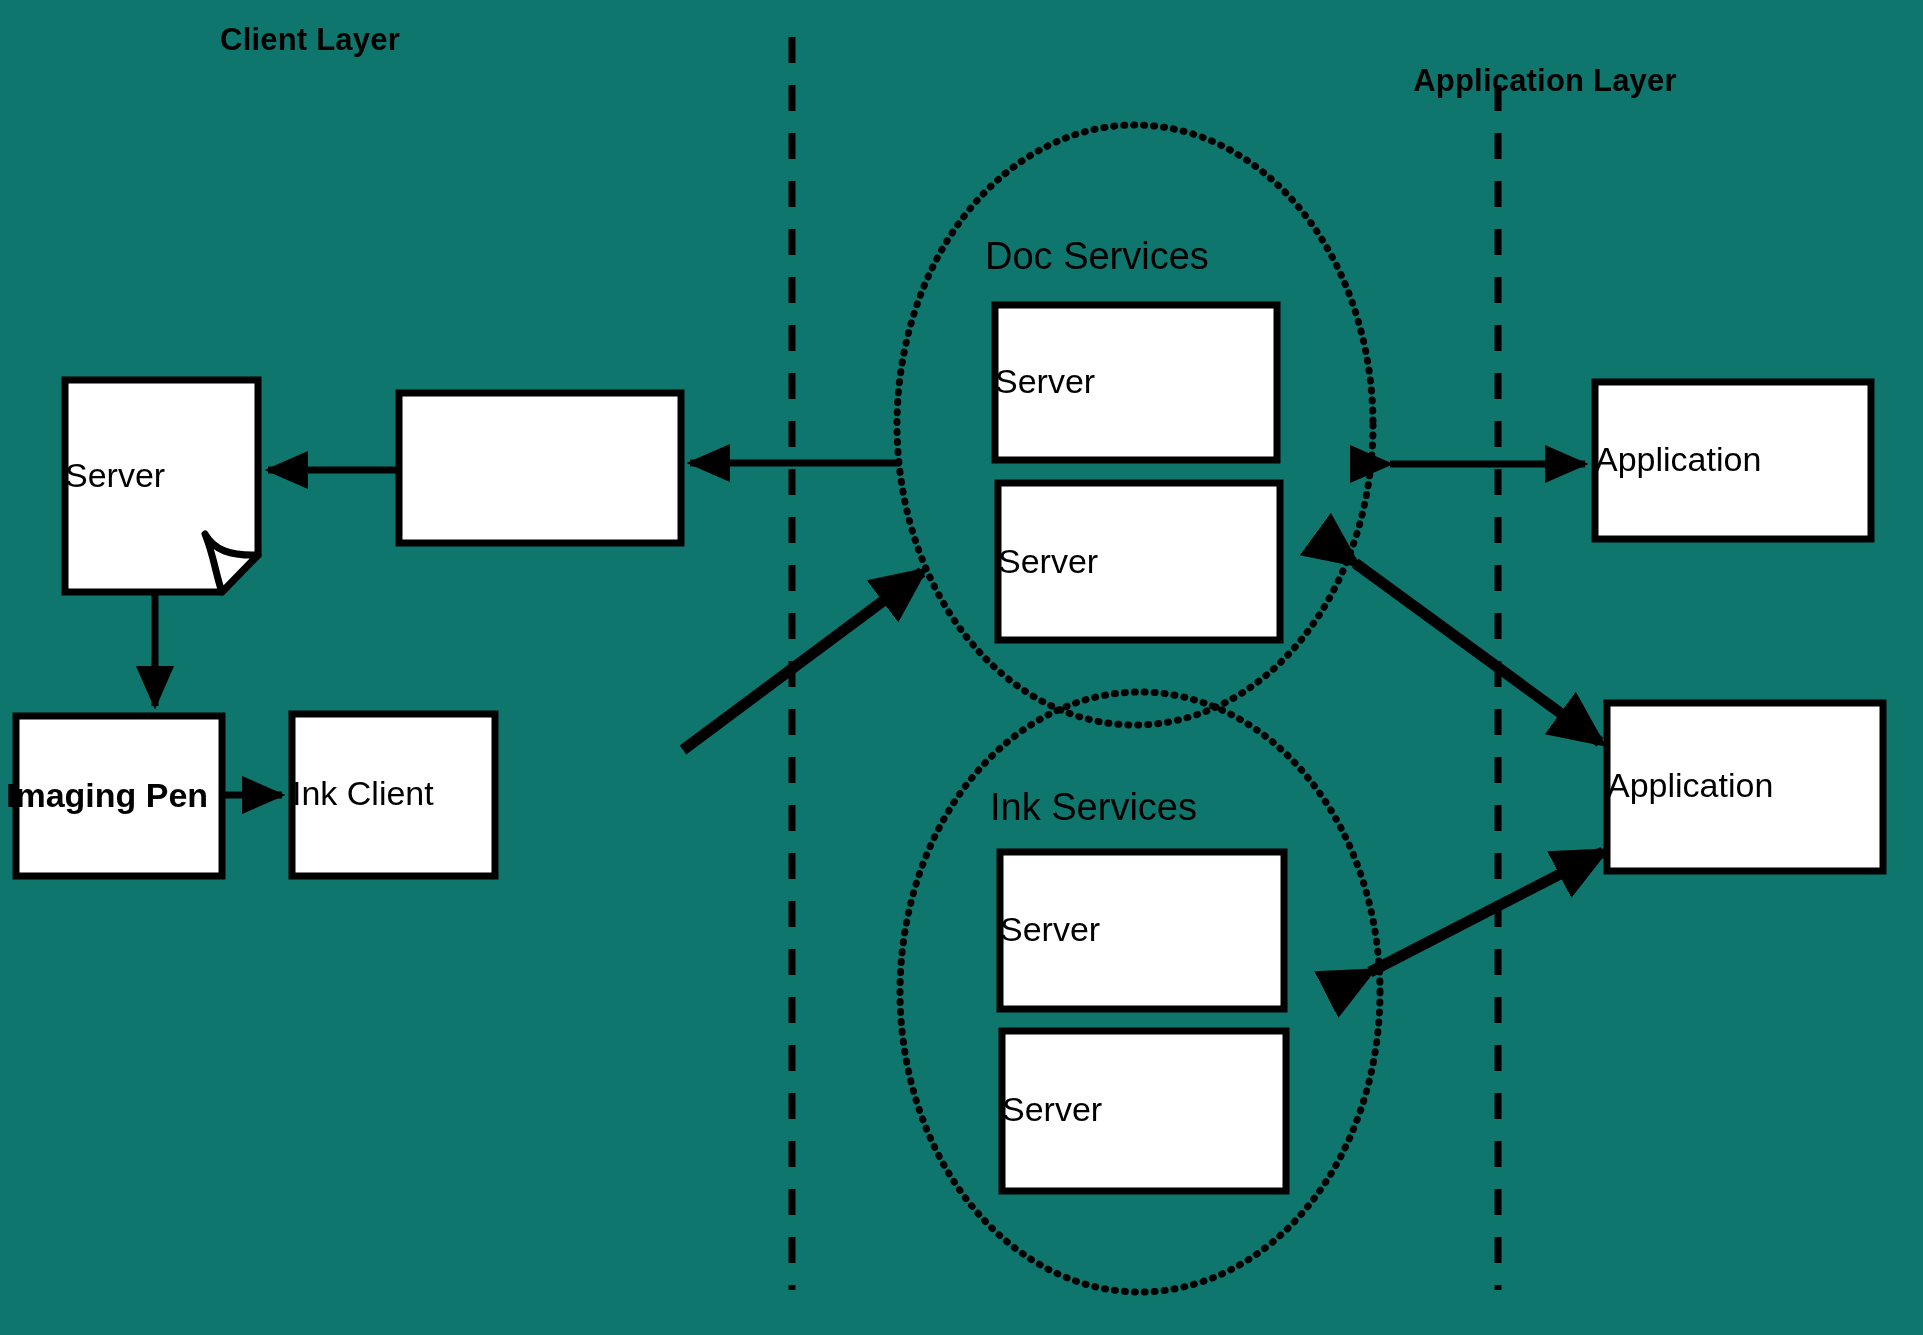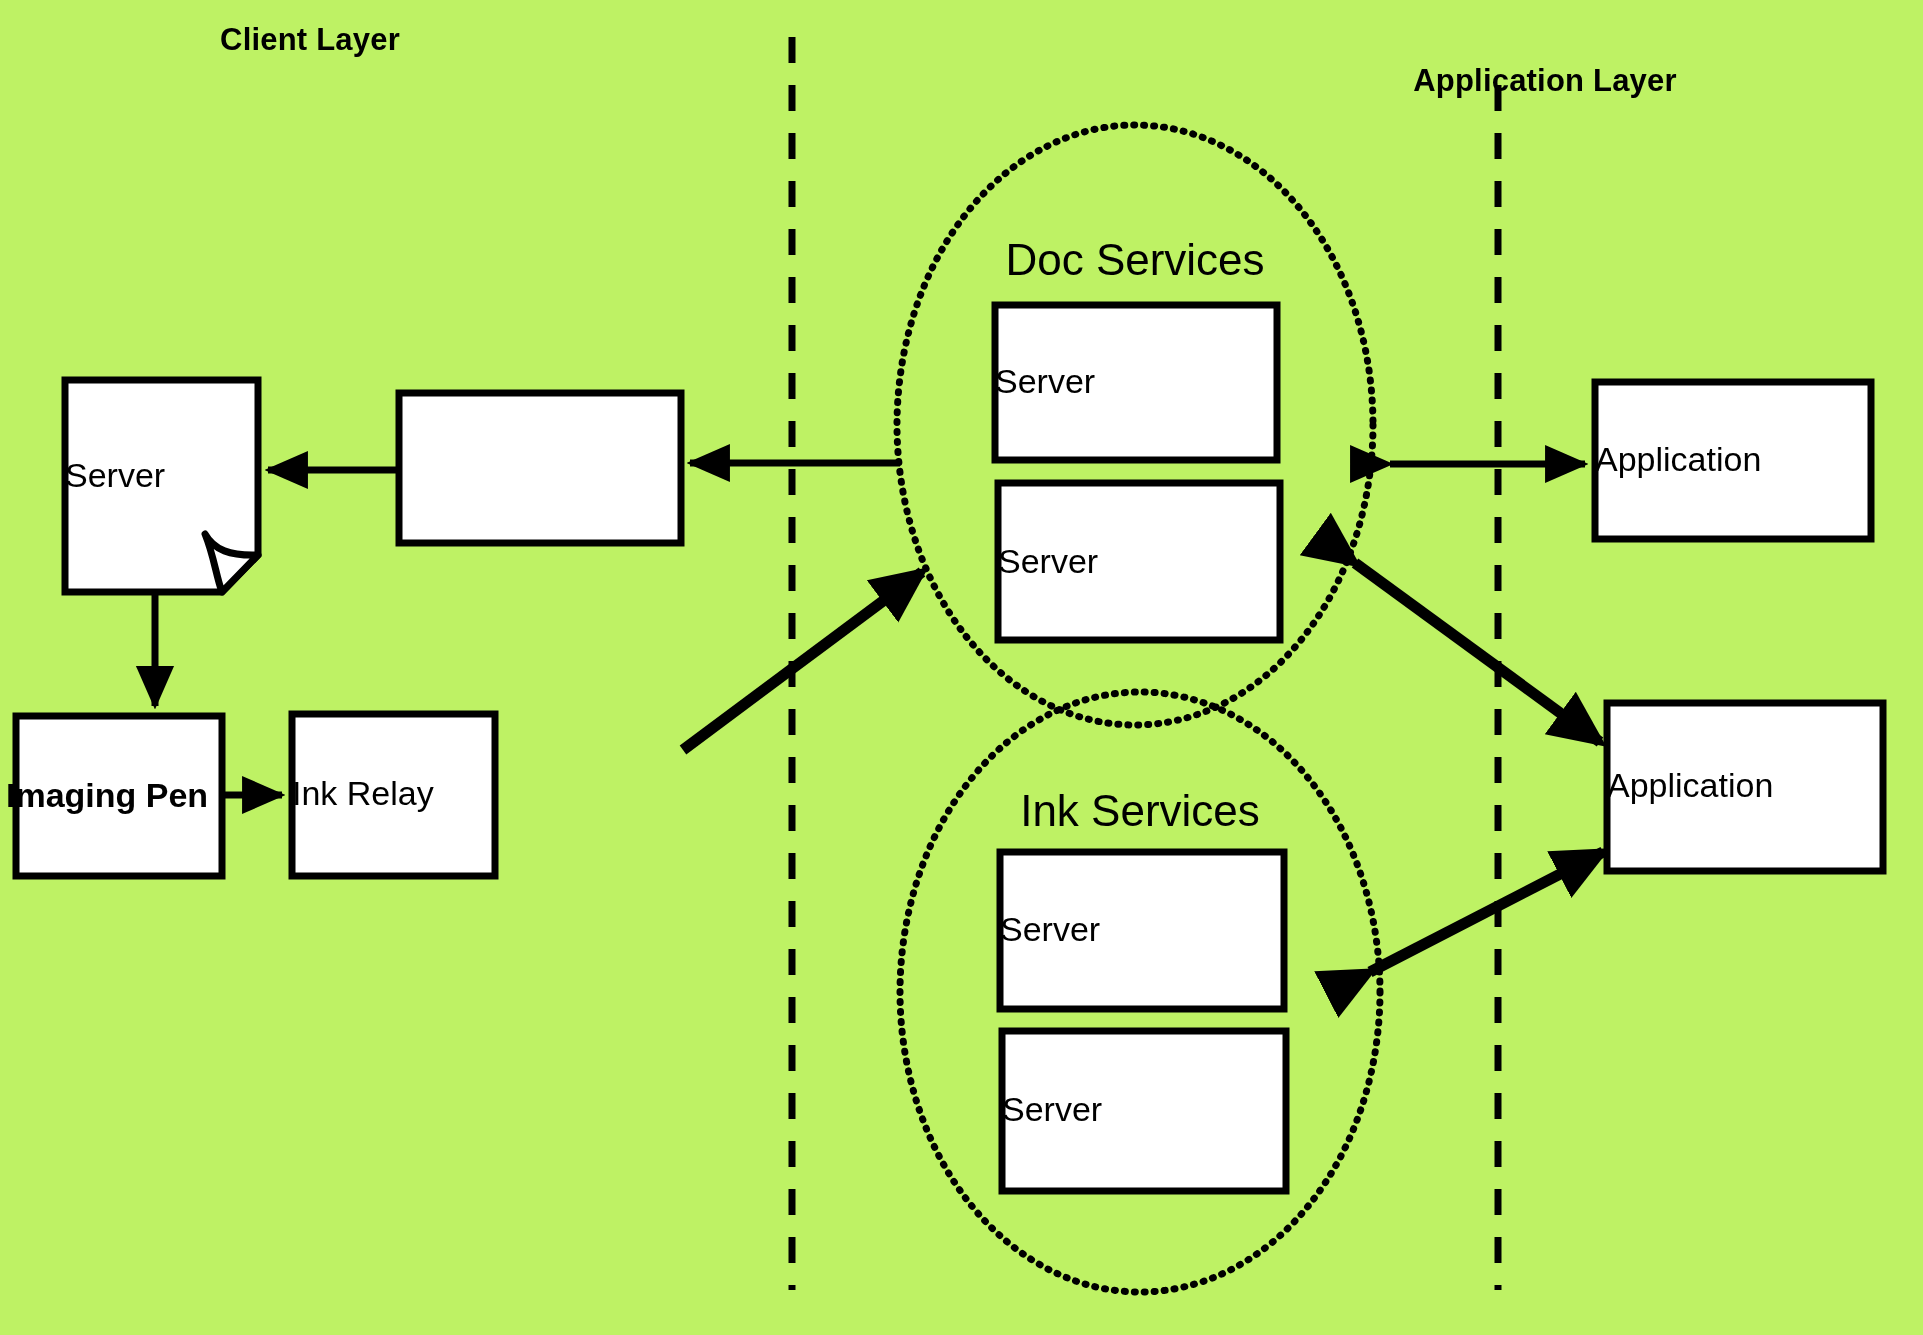--- a/index.html
+++ b/index.html
@@ -8,44 +8,43 @@
     background: #ffffff;
   }
   body {
     font-family: "Liberation Sans", sans-serif;
     color: #000000;
   }
   #canvas {
     position: relative;
     width: 1923px;
     height: 1335px;
-    background: #bef264;
+    background: #0f766e;
     overflow: hidden;
   }
   .layer-title {
     position: absolute;
     font-weight: bold;
     font-size: 31px;
     letter-spacing: 0.2px;
     white-space: nowrap;
     text-align: center;
     color: #000;
   }
   .node-label {
     position: absolute;
     font-size: 34px;
     white-space: nowrap;
     text-align: left;
     color: #000;
   }
   .group-label {
     position: absolute;
-    font-size: 44px;
+    font-size: 38px;
     white-space: nowrap;
-    text-align: center;
     color: #000;
   }
   svg.overlay {
     position: absolute;
     left: 0;
     top: 0;
     width: 1923px;
     height: 1335px;
   }
   .hit {
@@ -121,21 +120,21 @@
 
     <line x1="1370" y1="972" x2="1603" y2="852" stroke="#000" stroke-width="11" marker-start="url(#arrowStartThick)" marker-end="url(#arrowEndThick)"></line>
 
   </svg>
 
   <div class="node-label" style="left:65px; top:456px; width:193px;">Server</div>
 
 
   <div class="node-label" style="left:6px; top:776px; width:226px;font-weight:bold;">Imaging Pen</div>
 
-  <div class="node-label" style="left:292px; top:774px; width:203px;">Ink Relay</div>
+  <div class="node-label" style="left:292px; top:774px; width:203px;">Ink Client</div>
 
   <div class="group-label" style="left:985px; top:235px; width:300px;">Doc Services</div>
 
   <div class="node-label" style="left:995px; top:362px; width:282px;">Server</div>
 
   <div class="node-label" style="left:998px; top:542px; width:282px;">Server</div>
 
   <div class="group-label" style="left:990px; top:786px; width:300px;">Ink Services</div>
 
   <div class="node-label" style="left:1000px; top:910px; width:284px;">Server</div>

